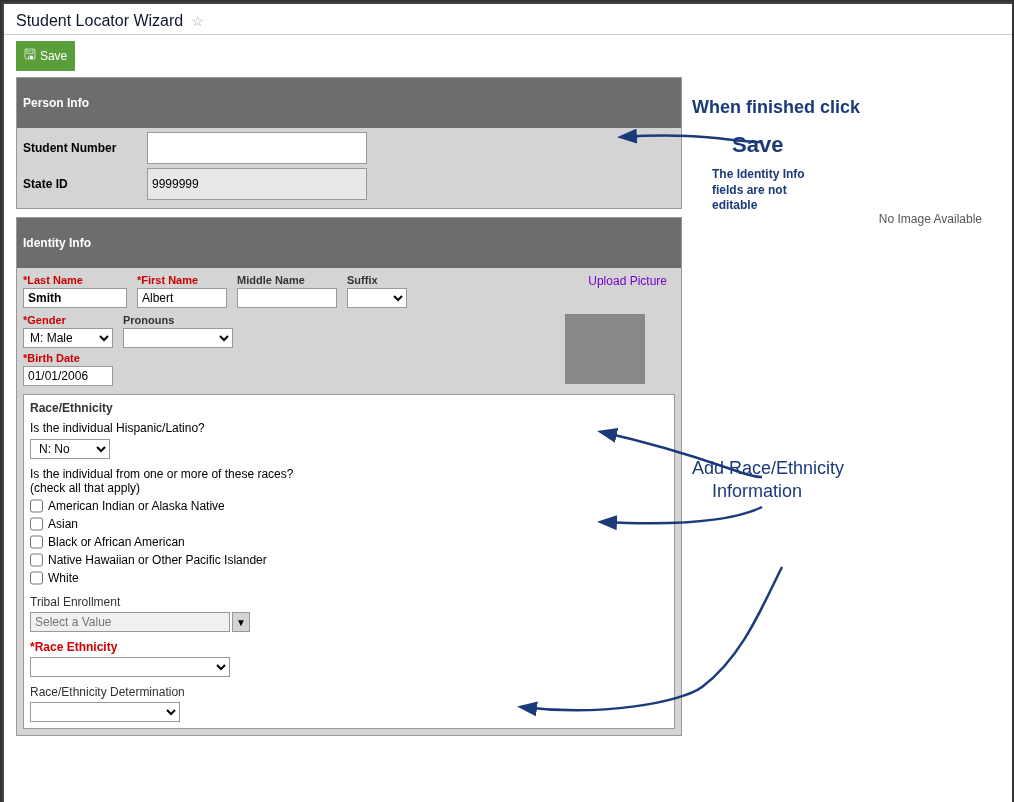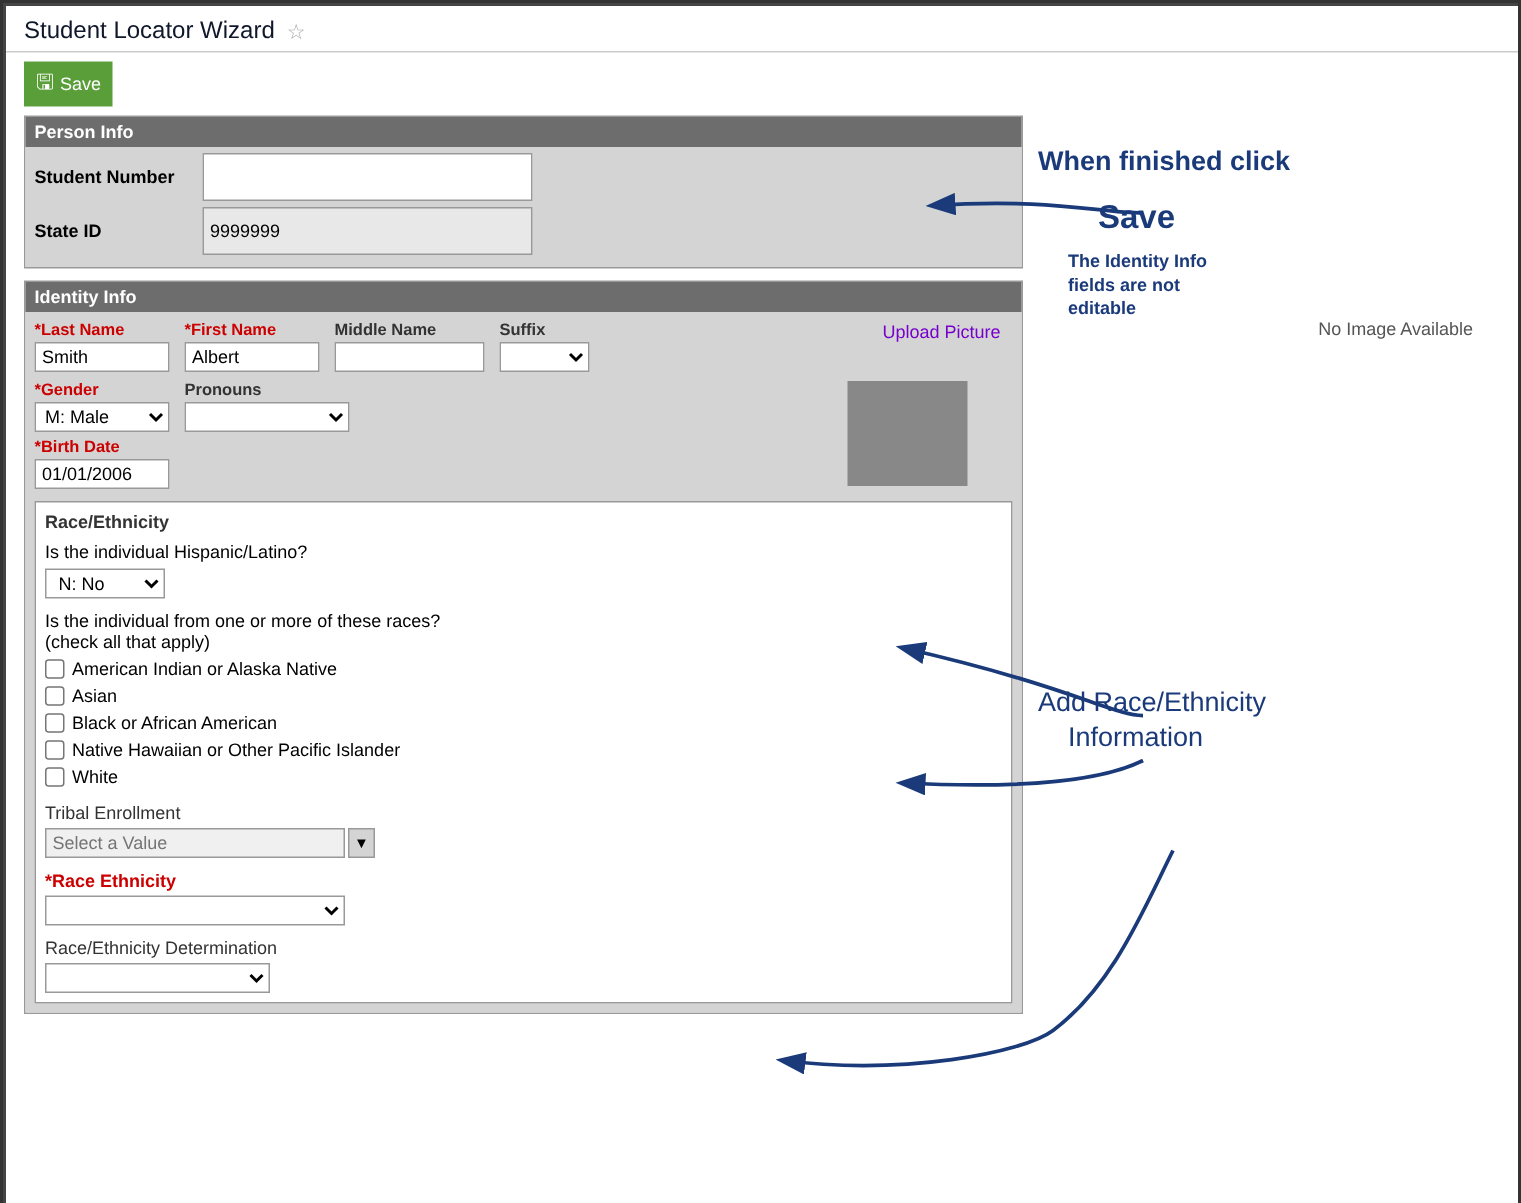--- a/index.html
+++ b/index.html
@@ -66,33 +66,33 @@
     }
 
     
     .section-person-info {
       border: 1px solid #999;
       margin-bottom: 8px;
     }
     .section-header {
       background: #6d6d6d;
       color: white;
-      padding: 3px 6px;
+      padding: 18px 6px;
       font-weight: bold;
       font-size: 12px;
     }
     .person-info-body {
       background: #d4d4d4;
       padding: 4px 6px;
     }
     .person-info-row {
       display: flex;
       align-items: center;
       margin-bottom: 4px;
-      gap: 12px;
+      gap: 24px;
     }
     .person-info-label {
       font-weight: bold;
       width: 100px;
       font-size: 12px;
     }
     .person-info-input {
       border: 1px solid #999;
       background: white;
       height: 32px;
@@ -307,21 +307,21 @@
         </div>
       </div>
 
       <div class="section-identity-info">
         <div class="section-header">Identity Info</div>
         <div class="identity-info-body">
 
           <div class="id-row">
             <div class="id-field">
               <label class="required">*Last Name</label>
-              <input class="id-input" type="text" style="width: 90px;" value="Smith">
+              <input class="id-input" type="text" style="width: 104px; font-weight: bold;" value="Smith">
             </div>
             <div class="id-field">
               <label class="required">*First Name</label>
               <input class="id-input" type="text" style="width: 90px;" value="Albert">
             </div>
             <div class="id-field">
               <label class="normal">Middle Name</label>
               <input class="id-input" type="text" style="width: 100px;">
             </div>
             <div class="id-field">

